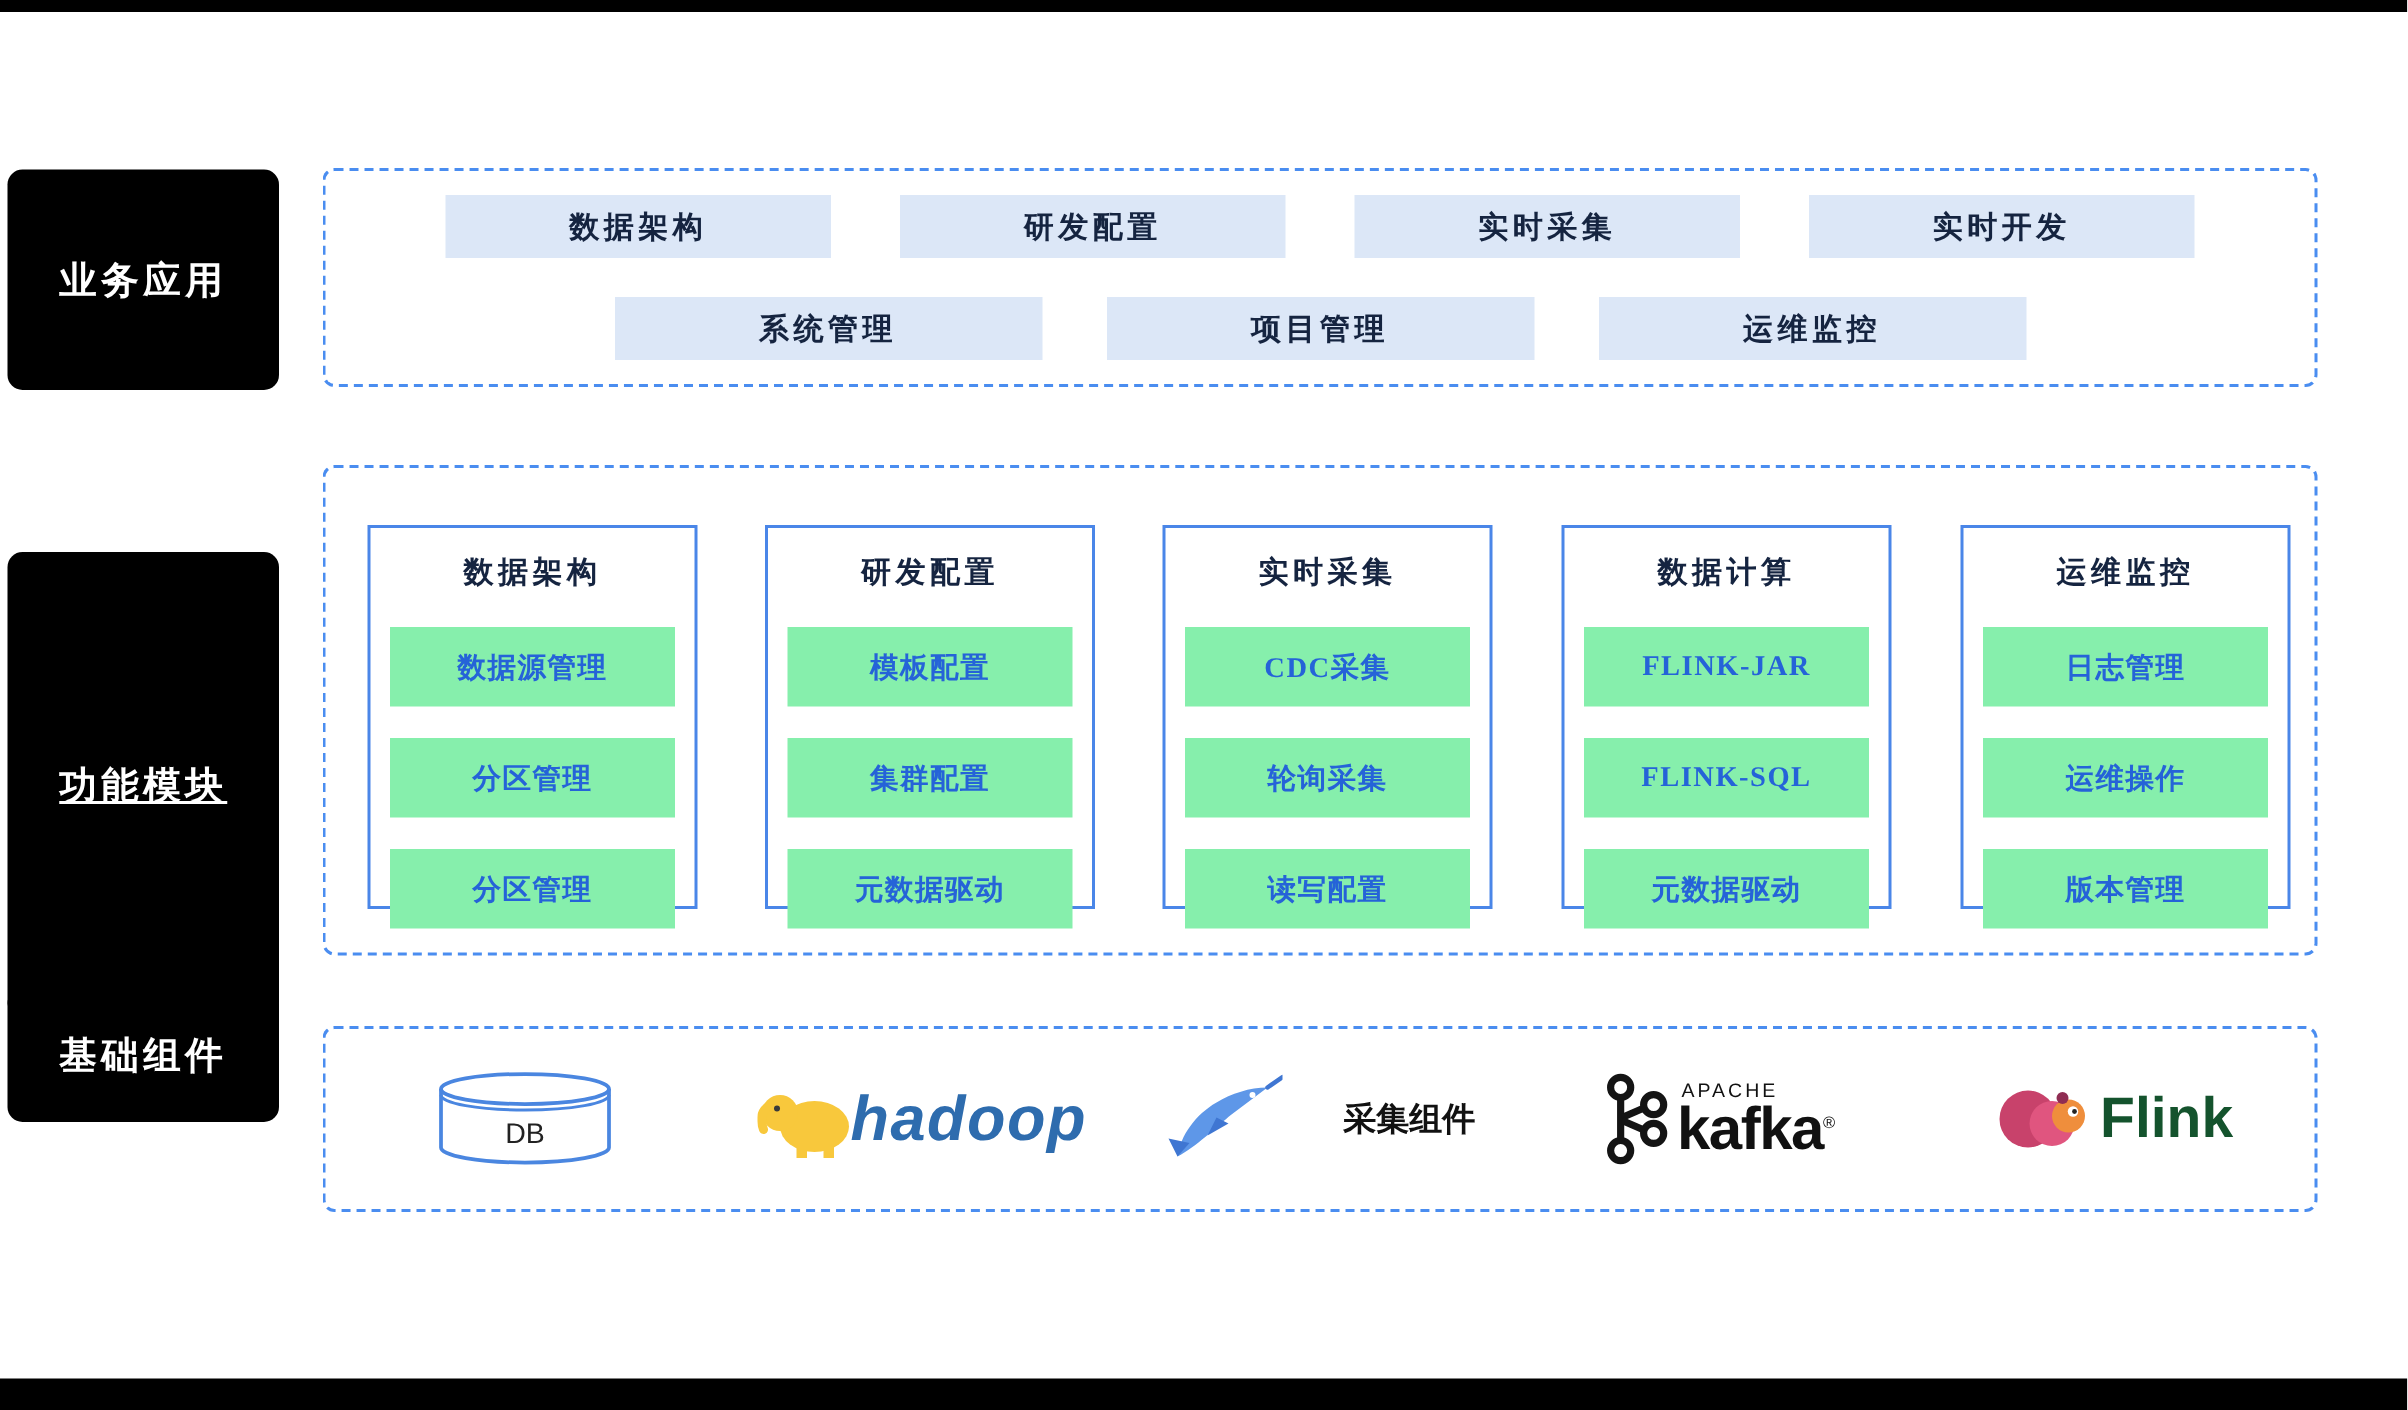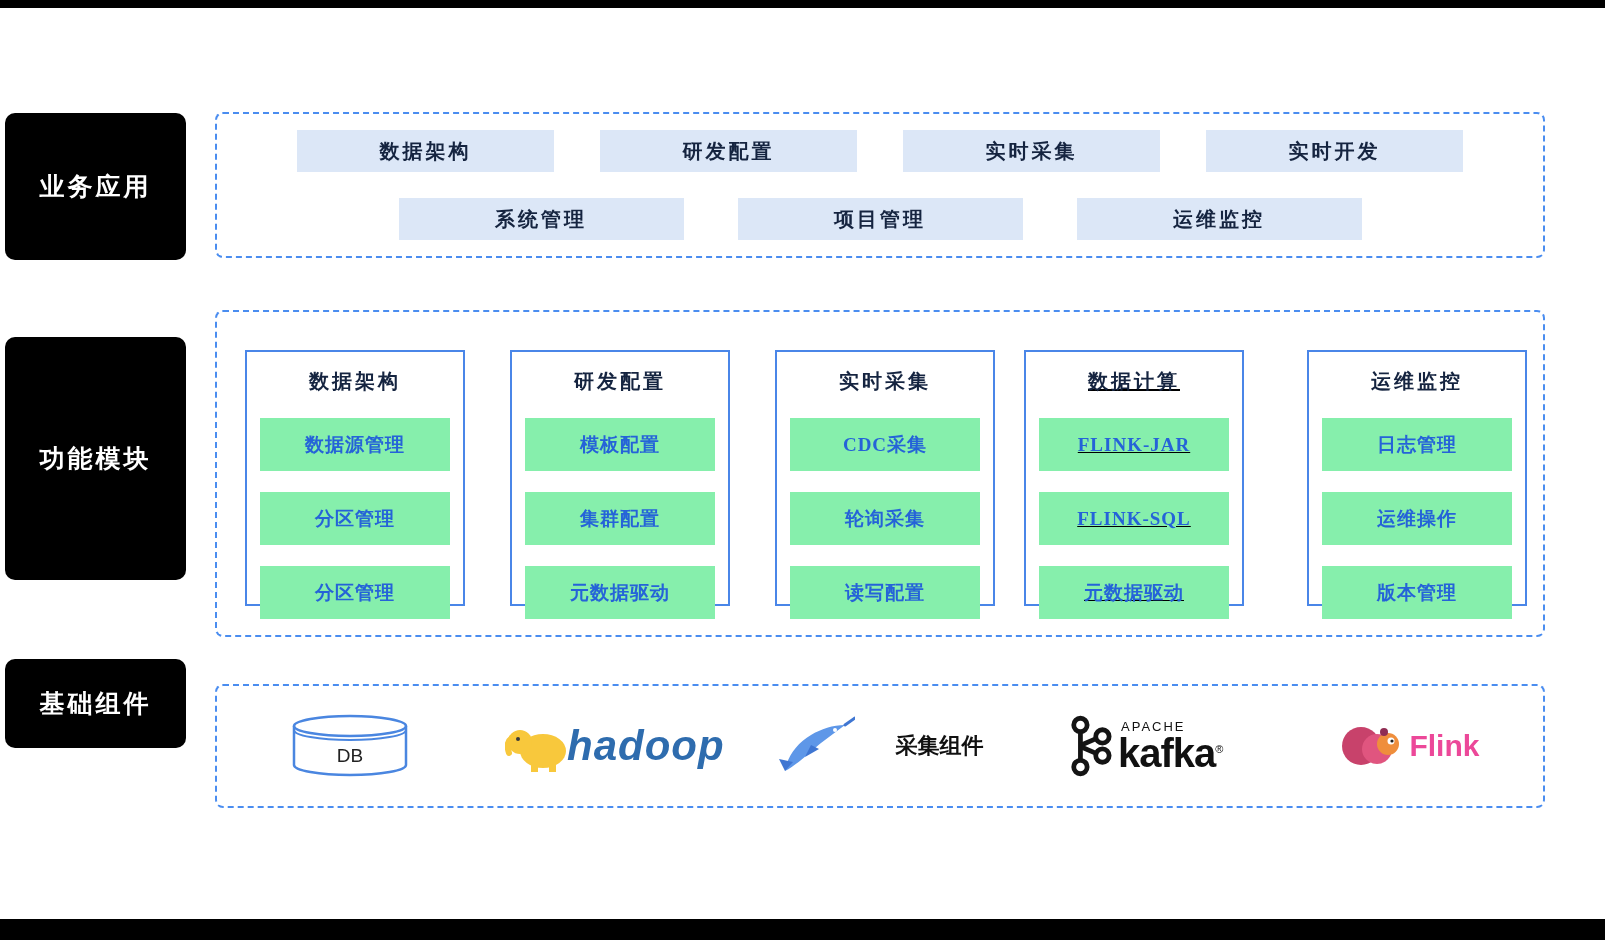--- a/index.html
+++ b/index.html
@@ -7,54 +7,54 @@
           font-family:"Liberation Sans",sans-serif;}
   .bar{position:absolute;left:0;width:100%;background:#000;}
   .bar-top{top:0;height:8px;}
   .bar-bottom{bottom:0;height:21px;}
 
   
   .side-box{position:absolute;left:5px;width:181px;background:#000000;border-radius:10px;
             color:#ffffff;display:flex;align-items:center;justify-content:center;
             font-size:25px;font-weight:bold;letter-spacing:3px;}
   #side-business{top:113px;height:147px;}
-  #side-modules{top:337px;height:243px;}
+  #side-modules{top:368px;height:310px;text-decoration:underline;}
   #side-components{top:659px;height:89px;}
 
   
   .dashed{position:absolute;left:215px;width:1330px;border:2px dashed #4a8df0;border-radius:8px;
           box-sizing:border-box;background:#ffffff;}
   #sec-apps{top:112px;height:146px;display:flex;flex-direction:column;justify-content:center;gap:26px;}
   .pill-row{display:flex;justify-content:center;gap:46px;}
-  .pill-row.second{gap:54px;}
+  .pill-row.second{gap:43px;}
   .pill{background:#dce7f7;height:42px;display:flex;align-items:center;justify-content:center;
         font-family:"Liberation Serif",serif;font-size:20px;font-weight:600;color:#152440;letter-spacing:3px;}
   .pill.w1{width:257px;}
   .pill.w2{width:285px;}
 
   #sec-modules{top:310px;height:327px;}
   .mod-col{position:absolute;top:38px;width:220px;height:256px;border:2px solid #4a86e8;
            background:#ffffff;box-sizing:border-box;}
-  #col-0{left:28px;} #col-1{left:293px;} #col-2{left:558px;} #col-3{left:807px;text-decoration:underline;} #col-4{left:1090px;}
+  #col-0{left:28px;} #col-1{left:293px;} #col-2{left:558px;} #col-3{left:824px;} #col-4{left:1090px;}
   .mod-title{margin-top:16px;text-align:center;font-family:"Liberation Serif",serif;
              font-size:20px;font-weight:700;color:#152440;letter-spacing:3px;}
   .mod-item{width:190px;height:53px;margin:21px auto 0;background:#86efac;display:flex;
             align-items:center;justify-content:center;font-family:"Liberation Serif",serif;
             font-size:19px;font-weight:700;color:#2563d8;letter-spacing:1px;}
   .mod-items .mod-item:first-child{margin-top:23px;}
 
   #sec-components{top:684px;height:124px;display:flex;align-items:center;}
   .comp-cell{flex:1;display:flex;align-items:center;justify-content:center;gap:6px;}
   .hadoop-word{font-size:42px;font-weight:800;font-style:italic;color:#2e6cae;letter-spacing:1px;margin-left:-8px;}
   .collector-label{font-size:22px;font-weight:700;color:#111;margin-left:35px;}
   .kafka-text{display:flex;flex-direction:column;line-height:1;}
   .kafka-sub{font-size:13px;letter-spacing:2px;color:#111;margin-left:3px;}
   .kafka-word{font-size:40px;font-weight:700;color:#111;letter-spacing:-1px;}
   .reg{font-size:11px;vertical-align:super;font-weight:400;}
-  .flink-word{font-size:30px;font-weight:700;color:#ec4899;}
+  .flink-word{font-size:38px;font-weight:700;color:#14532d;}
 </style>
 </head>
 <body>
 
 <div class="canvas">
   <div class="bar bar-top"></div>
   <div class="bar bar-bottom"></div>
 
   <div class="side-box" id="side-business">业务应用</div>
   <div class="side-box" id="side-modules">功能模块</div>

